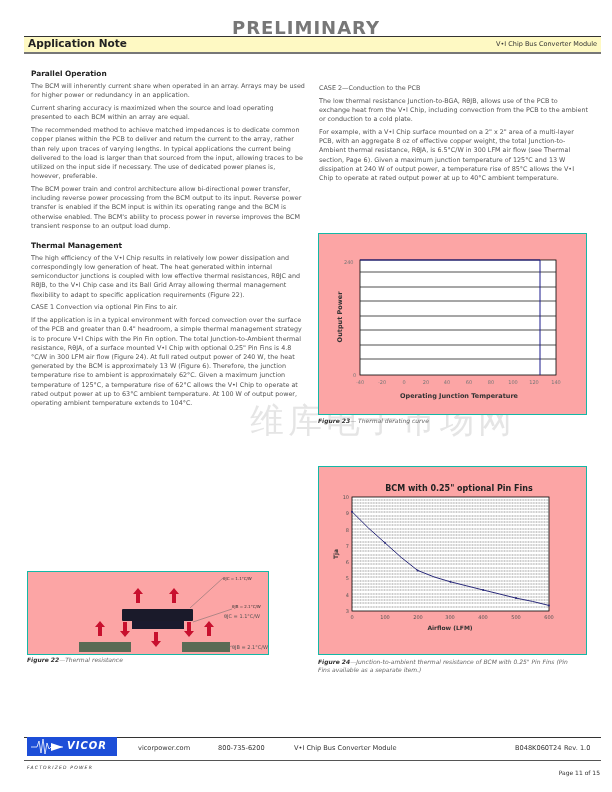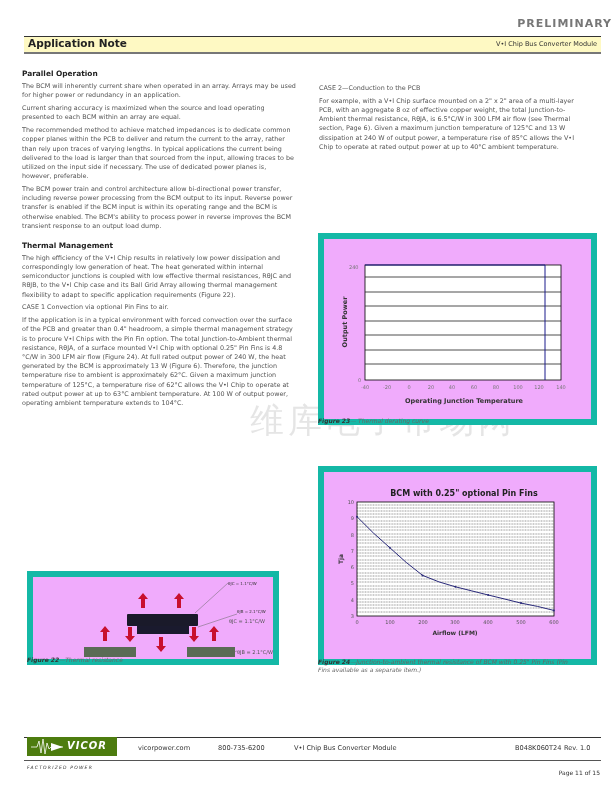--- a/index.html
+++ b/index.html
@@ -1,32 +1,32 @@
 <!DOCTYPE html>
 <html><head>
 <meta charset="utf-8">
 <style>
   html,body{margin:0;padding:0;background:#fff;}
   body{width:612px;height:792px;position:relative;overflow:hidden;font-family:"DejaVu Sans","Liberation Sans",sans-serif;color:#444;}
-  .prelim{position:absolute;top:17px;left:0;width:612px;text-align:right;font-family:"DejaVu Sans",sans-serif;font-weight:bold;font-size:11px;letter-spacing:1px;color:#777;}
+  .prelim{position:absolute;top:17px;left:0;width:612px;text-align:center;font-family:"DejaVu Sans",sans-serif;font-weight:bold;font-size:18px;letter-spacing:1px;color:#777;}
   .hdr{position:absolute;top:36px;left:24px;width:577px;height:15px;background:#fef9c3;border-top:1px solid #333;border-bottom:2px solid #777;}
   .hdr .l{position:absolute;left:4px;top:0px;font-weight:bold;font-size:10.5px;color:#222;}
   .hdr .r{position:absolute;right:4px;top:3px;font-size:6.5px;color:#333;}
   .col{position:absolute;font-size:6.4px;line-height:9.2px;color:#555;}
   .col p{margin:0 0 3.6px 0;}
   .col h3{margin:0 0 4px 0;font-size:7.4px;color:#222;font-weight:bold;}
-  .left{left:22px;top:69px;width:275px;}
+  .left{left:31px;top:69px;width:275px;}
   .right{left:319px;top:84px;width:270px;}
   .gap{height:6px;}
-  .fig{position:absolute;border:6px solid #14b8a6;background:#f0abfc;}
+  .fig{position:absolute;border:1px solid #14b8a6;background:#fca5a5;}
   .cap{position:absolute;font-size:6px;font-style:italic;color:#666;line-height:8px;}
   .cap b{font-style:italic;color:#333;}
   .footer-line{position:absolute;left:24px;width:577px;border-top:1px solid #333;}
   .ft{position:absolute;top:744px;font-size:6.6px;color:#333;}
-  .logo{position:absolute;left:27px;top:737px;width:90px;height:19px;background:#4d7c0f;color:#fff;}
+  .logo{position:absolute;left:27px;top:737px;width:90px;height:19px;background:#1d4ed8;color:#fff;}
   .logo .v{position:absolute;left:40px;top:3px;font-weight:bold;font-style:italic;font-size:10px;letter-spacing:1px;}
   .fact{position:absolute;left:27px;top:765px;font-size:4.5px;font-style:italic;letter-spacing:1.2px;color:#333;}
   .pg{position:absolute;right:12px;top:769px;font-size:6px;color:#333;}
   .wm{position:absolute;left:250px;top:398px;font-size:34px;color:rgba(180,180,180,0.35);letter-spacing:4px;font-family:"DejaVu Serif",serif;}
 </style>
 </head>
 <body>
 
 <div class="prelim">PRELIMINARY</div>
 <div class="hdr">
@@ -42,20 +42,21 @@
   <p>The BCM power train and control architecture allow bi-directional power transfer, including reverse power processing from the BCM output to its input. Reverse power transfer is enabled if the BCM input is within its operating range and the BCM is otherwise enabled. The BCM's ability to process power in reverse improves the BCM transient response to an output load dump.</p>
   <div class="gap"></div>
   <h3>Thermal Management</h3>
   <p>The high efficiency of the V•I Chip results in relatively low power dissipation and correspondingly low generation of heat. The heat generated within internal semiconductor junctions is coupled with low effective thermal resistances, RθJC and RθJB, to the V•I Chip case and its Ball Grid Array allowing thermal management flexibility to adapt to specific application requirements (Figure 22).</p>
   <p>CASE 1 Convection via optional Pin Fins to air.</p>
   <p>If the application is in a typical environment with forced convection over the surface of the PCB and greater than 0.4" headroom, a simple thermal management strategy is to procure V•I Chips with the Pin Fin option. The total Junction-to-Ambient thermal resistance, RθJA, of a surface mounted V•I Chip with optional 0.25" Pin Fins is 4.8 °C/W in 300 LFM air flow (Figure 24). At full rated output power of 240 W, the heat generated by the BCM is approximately 13 W (Figure 6). Therefore, the junction temperature rise to ambient is approximately 62°C. Given a maximum junction temperature of 125°C, a temperature rise of 62°C allows the V•I Chip to operate at rated output power at up to 63°C ambient temperature. At 100 W of output power, operating ambient temperature extends to 104°C.</p>
 </div>
 
 <div class="col right">
   <p>CASE 2—Conduction to the PCB</p>
+  <p>The low thermal resistance Junction-to-BGA, RθJB, allows use of the PCB to exchange heat from the V•I Chip, including convection from the PCB to the ambient or conduction to a cold plate.</p>
   <p>For example, with a V•I Chip surface mounted on a 2" x 2" area of a multi-layer PCB, with an aggregate 8 oz of effective copper weight, the total Junction-to-Ambient thermal resistance, RθJA, is 6.5°C/W in 300 LFM air flow (see Thermal section, Page 6). Given a maximum junction temperature of 125°C and 13 W dissipation at 240 W of output power, a temperature rise of 85°C allows the V•I Chip to operate at rated output power at up to 40°C ambient temperature.</p>
 </div>
 
 <div class="wm">维库电子市场网</div>
 
 <div class="fig" style="left:27px;top:571px;width:240px;height:82px;">
   <svg width="240" height="82" viewBox="0 0 240 82">
     <defs>
       <g id="upArrow">
           <polygon points="0,-9 -5,-3 -2,-3 -2,6 2,6 2,-3 5,-3" fill="#c8102e"></polygon>

